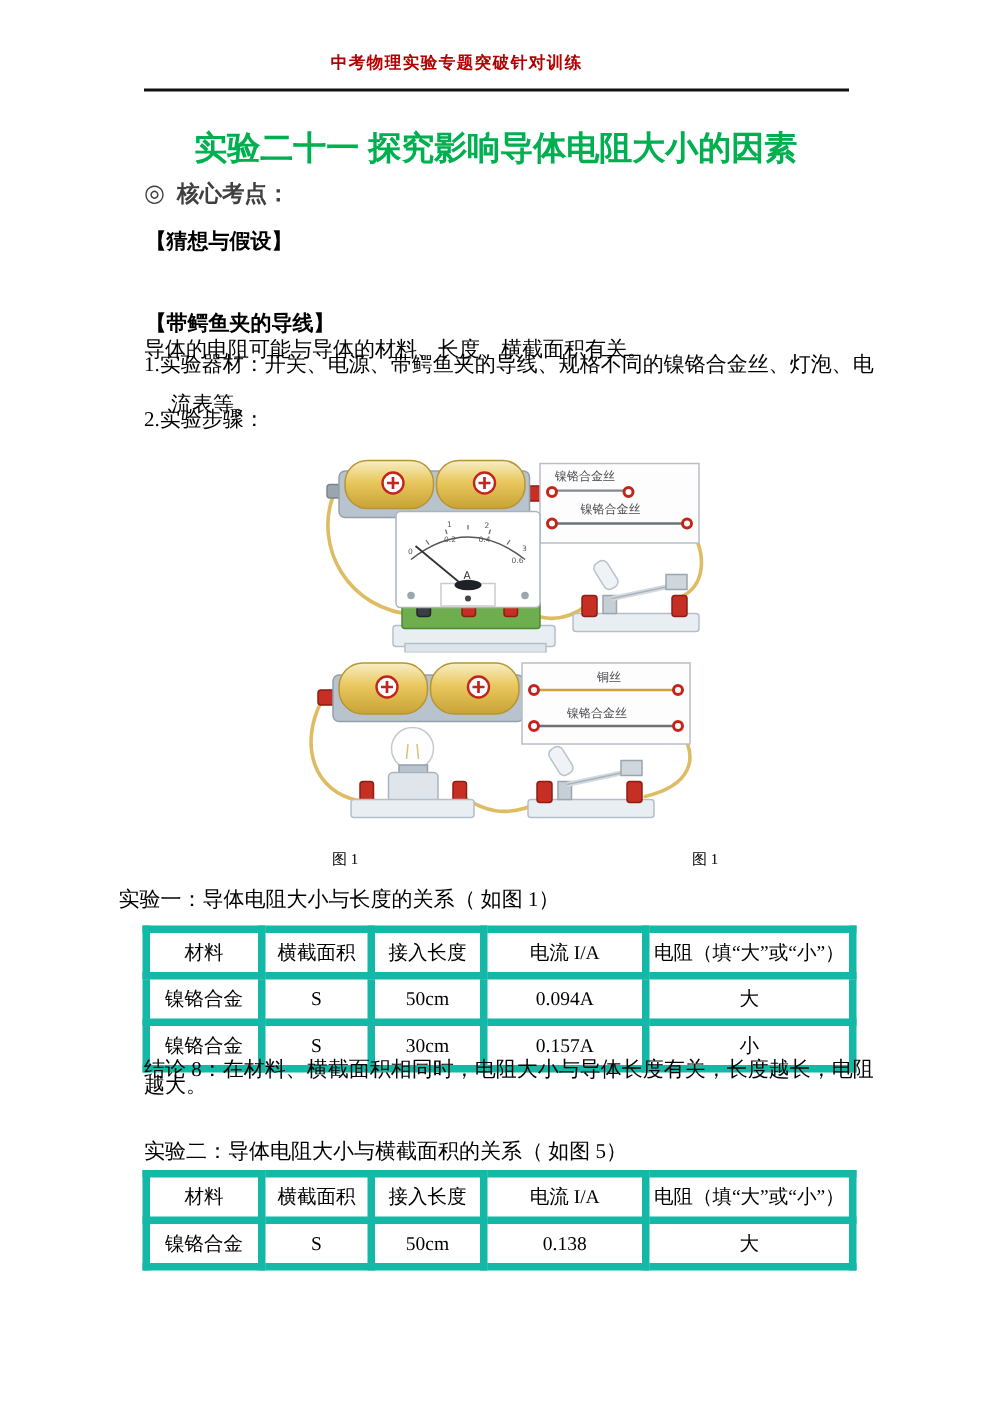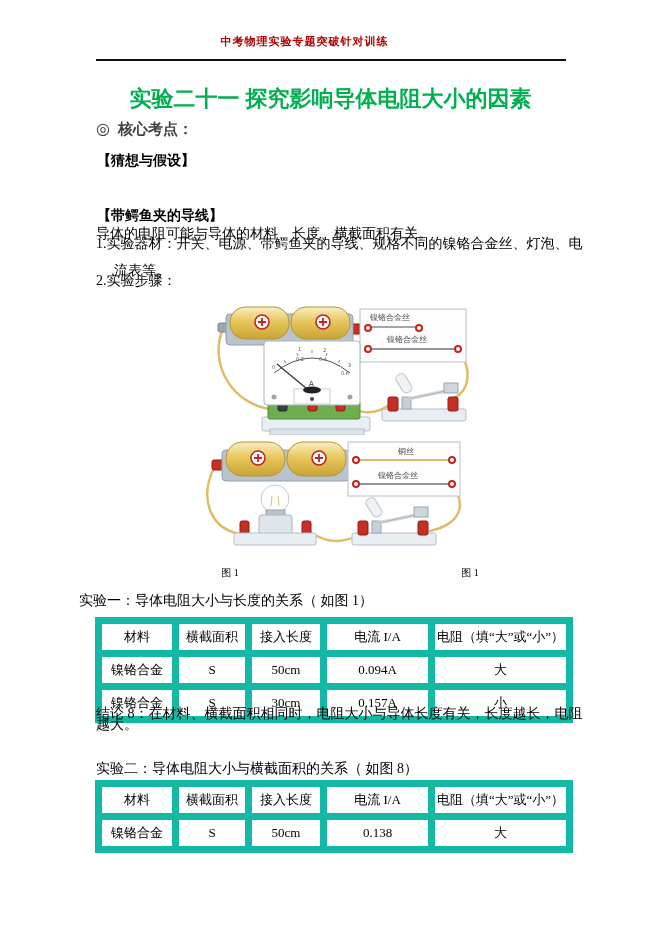--- a/index.html
+++ b/index.html
@@ -12,21 +12,21 @@
   .doc-title{top:84px;left:0;width:661px;text-align:center;font-size:22px;font-weight:bold;
              color:#00b050;font-family:"Liberation Sans","DejaVu Sans",sans-serif;}
   .core{top:119px;left:96px;font-size:15px;font-weight:bold;color:#404040;
         font-family:"Liberation Sans","DejaVu Sans",sans-serif;}
   .core .core-icon{font-size:16px;margin-right:8px;}
   .sec-h{font-size:14px;font-weight:bold;font-family:Liberation Mono, monospace;}
   .body-t{font-size:14px;line-height:18px;}
   .cap{font-size:10px;text-align:center;}
   .data-table{position:absolute;border-collapse:collapse;table-layout:fixed;width:471px;
               font-size:13px;}
-  .data-table td,.data-table th{border:7px solid #14b8a6;text-align:center;vertical-align:middle;
+  .data-table td,.data-table th{border:5px solid #14b8a6;text-align:center;vertical-align:middle;
               font-weight:normal;padding:0;height:26px;}
   .fig{position:absolute;}
   .boardlabel{font-size:8px;fill:#4a4a52;font-family:"DejaVu Sans",sans-serif;}
   .meterscale{font-size:5px;fill:#555;font-family:"DejaVu Sans",sans-serif;}
 </style>
 </head>
 <body>
 
 <div class="page">
 
@@ -232,21 +232,21 @@
       <td>30cm</td>
       <td>0.157A</td>
       <td>小</td>
     </tr>
   </tbody>
     </table>
 
   <p class="abs body-t" style="top:705px;left:96px;">结论 8：在材料、横截面积相同时，电阻大小与导体长度有关，长度越长，电阻</p>
   <p class="abs body-t" style="top:716px;left:96px;">越大。</p>
 
-  <p class="abs body-t" style="top:760px;left:96px;">实验二：导体电阻大小与横截面积的关系（ 如图 8）</p>
+  <p class="abs body-t" style="top:760px;left:96px;">实验二：导体电阻大小与横截面积的关系（ 如图 5）</p>
 
   <table class="data-table" style="top:780px;left:95px;">
     <colgroup>
         <col style="width:77px">
         <col style="width:73px">
         <col style="width:75px">
         <col style="width:108px">
         <col style="width:138px">
       </colgroup>
     <tbody>

